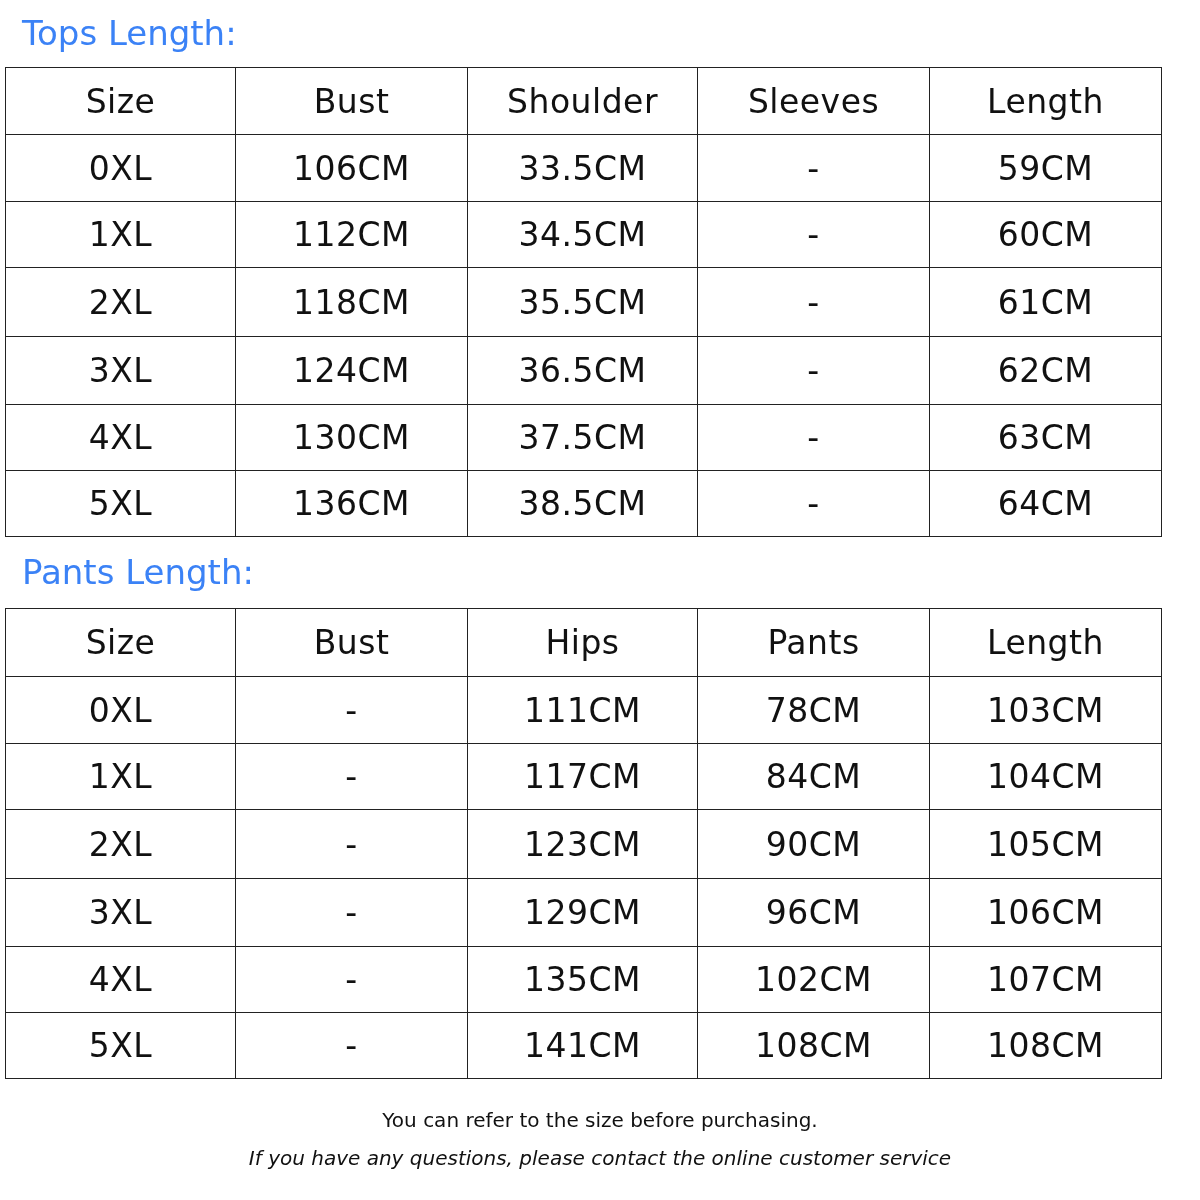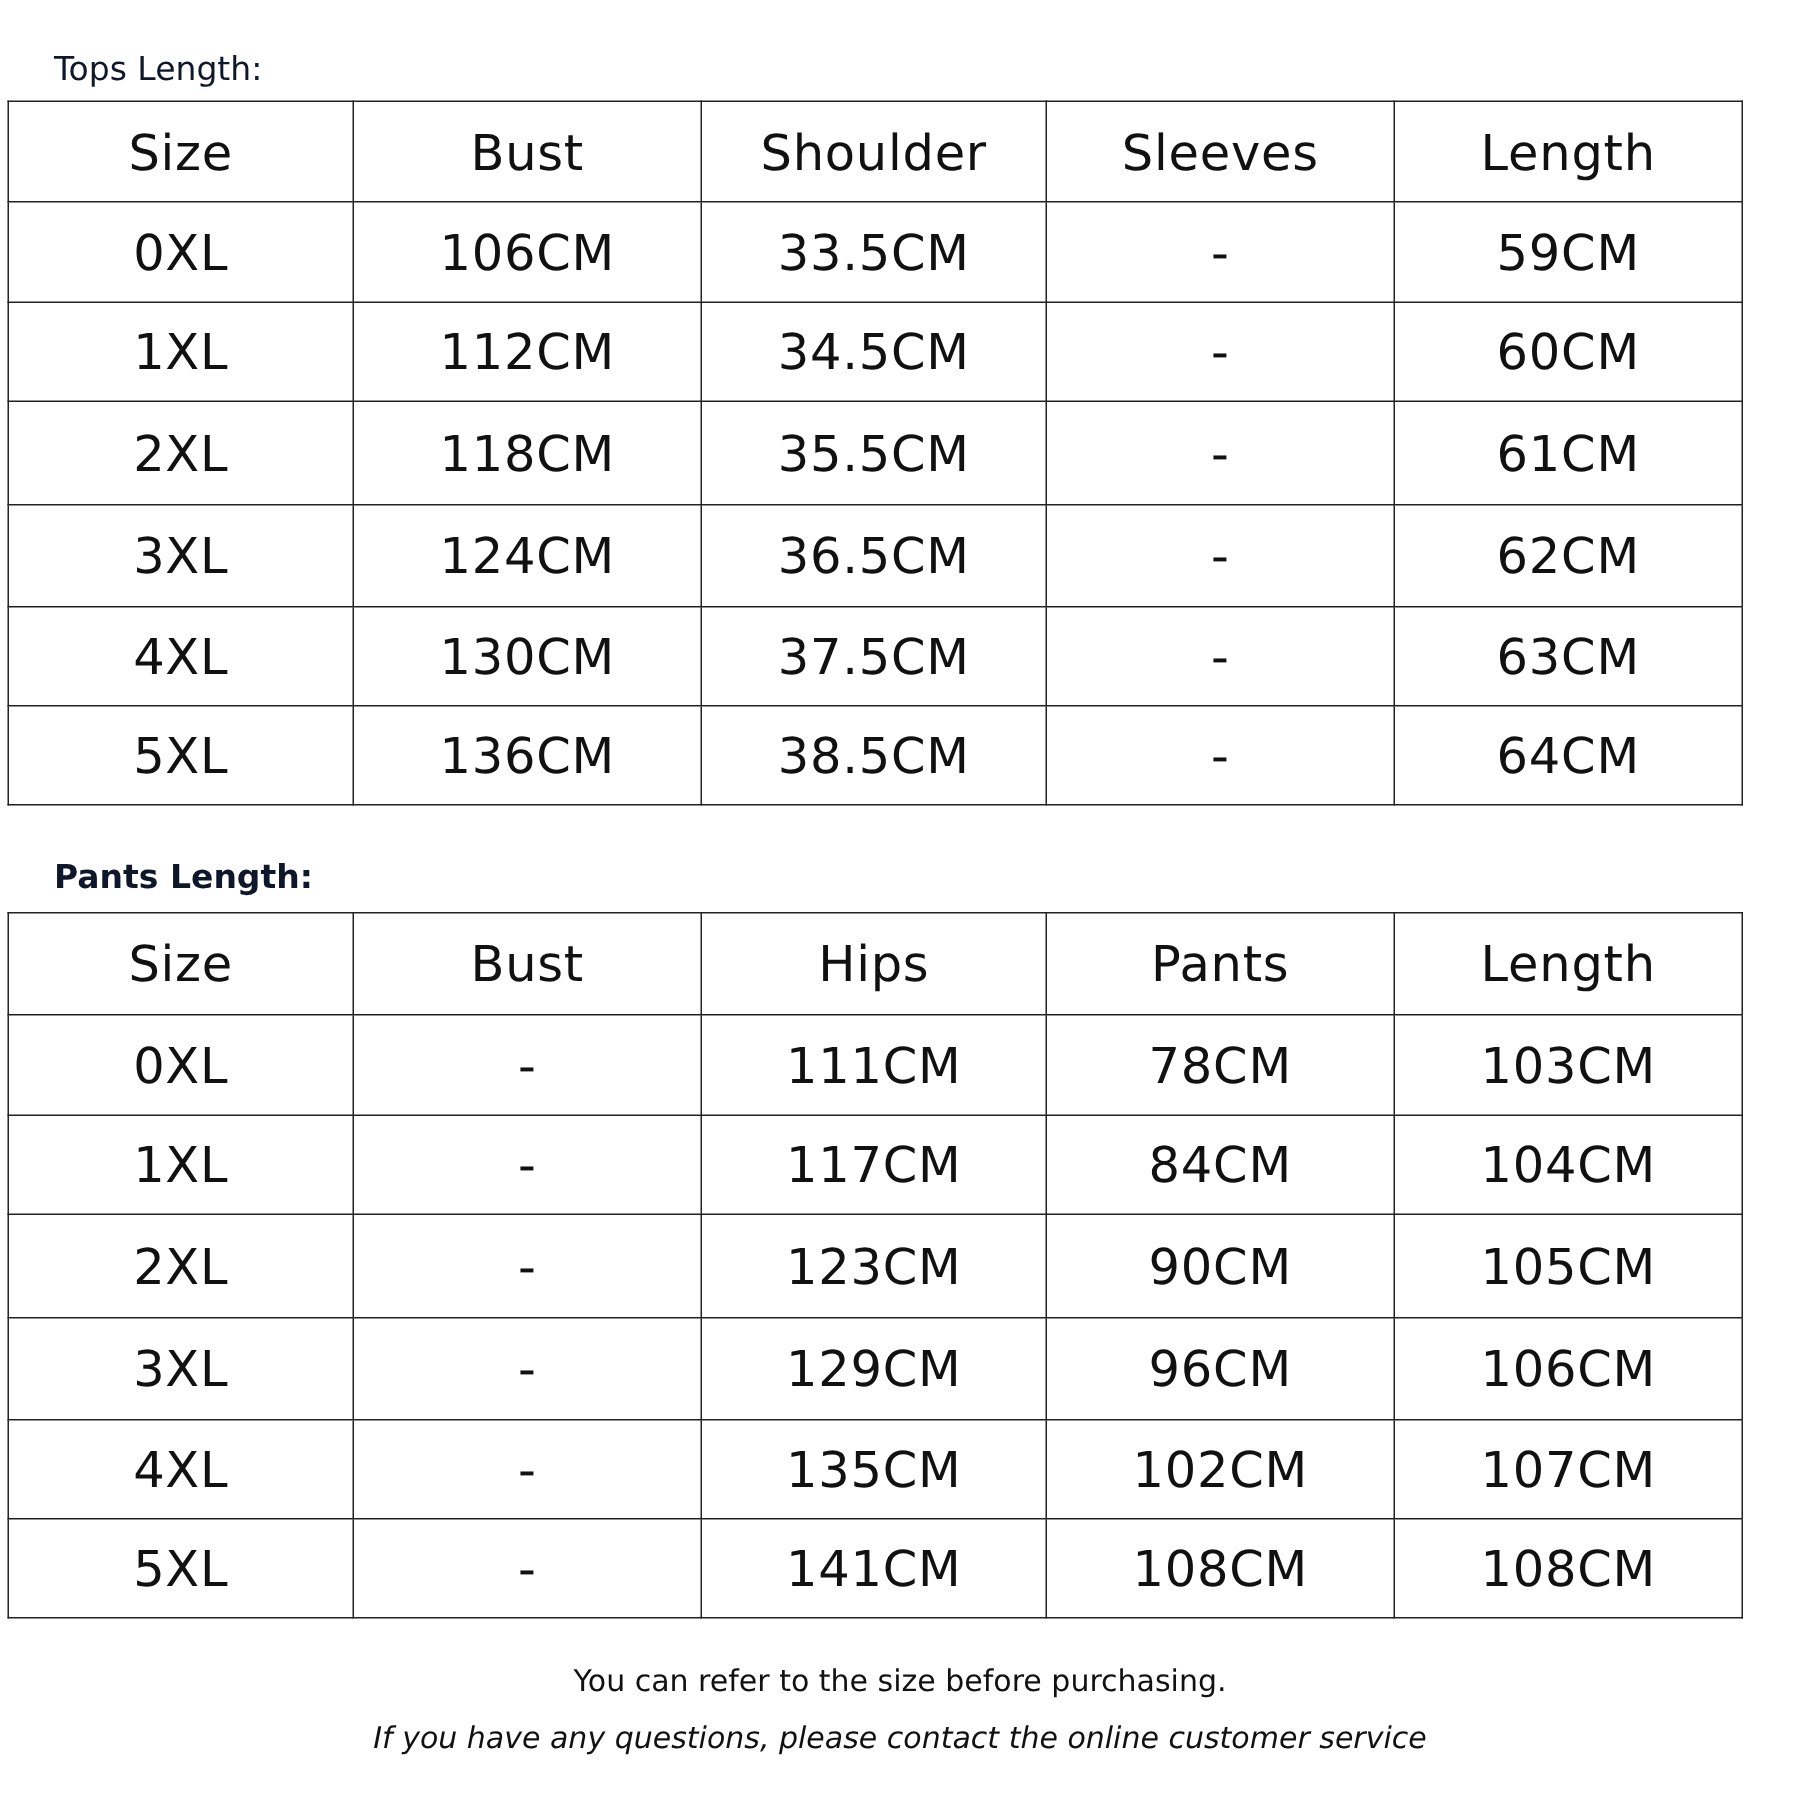--- a/index.html
+++ b/index.html
@@ -11,28 +11,28 @@
       width: 1200px;
       height: 1200px;
       position: relative;
       overflow: hidden;
       font-family: "DejaVu Sans", sans-serif;
       color: #111111;
     }
     .section-title {
       position: absolute;
       left: 22px;
-      font-size: 22px;
+      font-size: 34px;
       line-height: 40px;
-      margin: 14px;
+      margin: 0;
       font-weight: normal;
-      color: #0f172a;
+      color: #3b82f6;
     }
     #tops-title { top: 13px; }
-    #pants-title { top: 552px; font-weight: bold; }
+    #pants-title { top: 552px; }
 
     table.size-table {
       position: absolute;
       left: 5px;
       width: 1156px;
       border-collapse: collapse;
       table-layout: fixed;
     }
     #tops-table { top: 67px; }
     #pants-table { top: 608px; }

